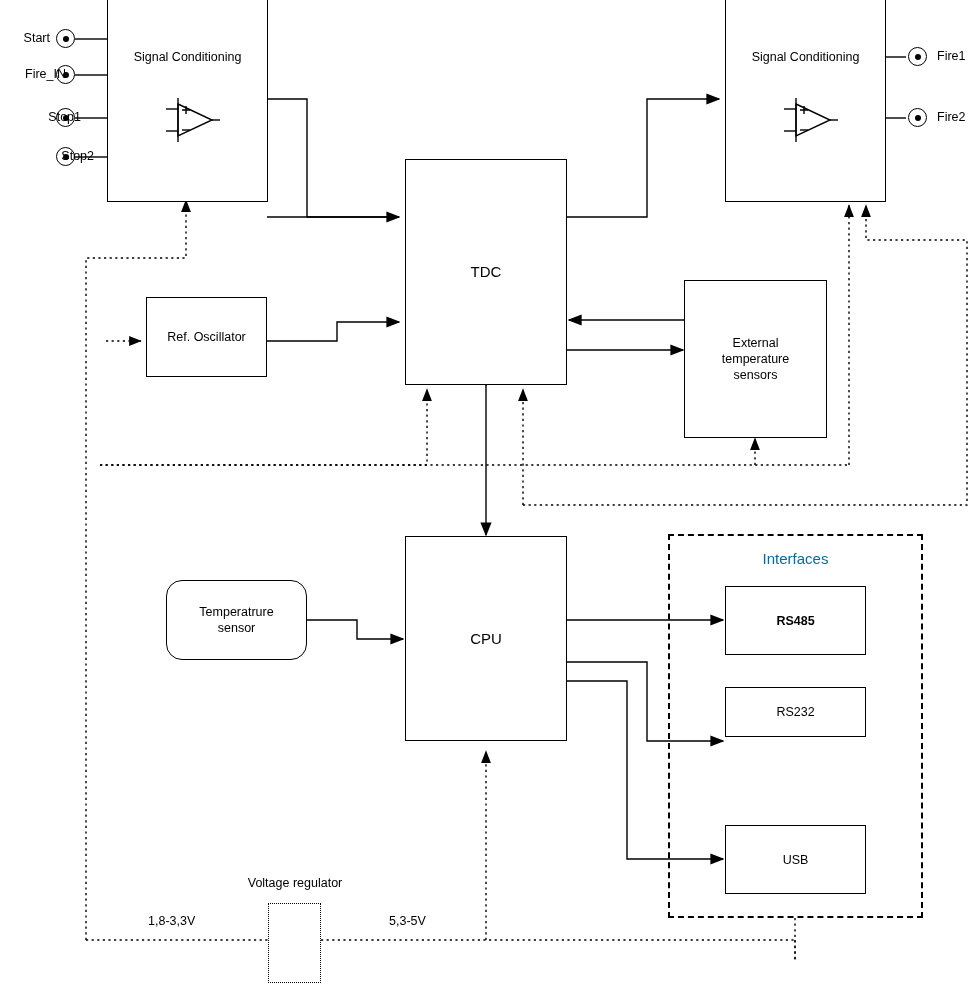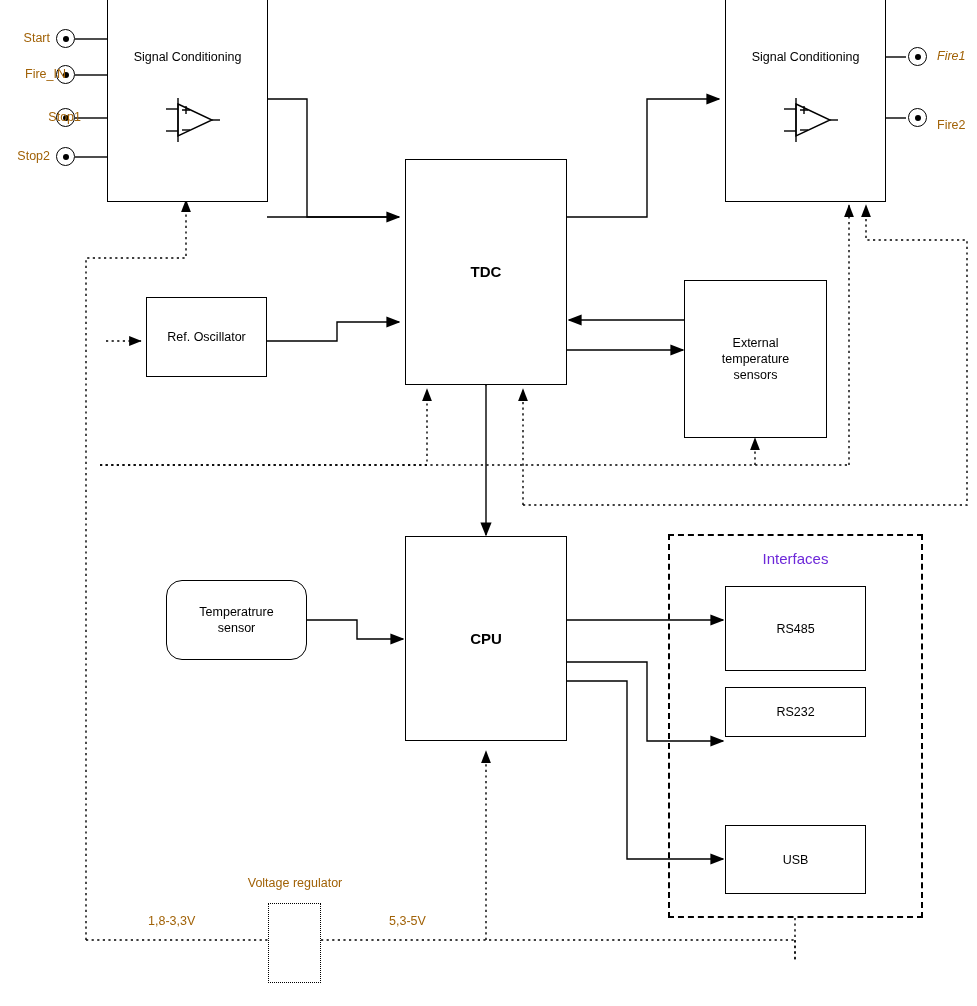--- a/index.html
+++ b/index.html
@@ -32,39 +32,39 @@
     display: flex;
     align-items: center;
     justify-content: center;
     text-align: center;
     font-size: 12.5px;
     color: #000;
     line-height: 1.28;
     padding: 2px 4px;
   }
   .box.bold {
-    font-weight: bold;
+    font-weight: normal;
     font-size: 15px;
   }
   .label {
     position: absolute;
     font-size: 12.5px;
-    color: #a16207;
+    color: #000000;
     white-space: nowrap;
   }
   .label.center {
     text-align: center;
   }
   .label.right {
     text-align: right;
   }
   .title-lbl {
     position: absolute;
     font-size: 15px;
-    color: #6d28d9;
+    color: #0369a1;
     white-space: nowrap;
   }
   .port {
     position: absolute;
     width: 19px;
     height: 19px;
     border: 1.4px solid #000;
     border-radius: 50%;
     background: #ffffff;
     box-sizing: border-box;
@@ -175,26 +175,26 @@
   </svg>
 
   <div class="port" style="left:56px; top:29px;"></div>
   <div class="port" style="left:56px; top:65px;"></div>
   <div class="port" style="left:56px; top:108px;"></div>
   <div class="port" style="left:56px; top:147px;"></div>
 
   <div class="label right" style="left:0px; top:31px; width:50px;">Start</div>
   <div class="label right" style="left:0px; top:67px; width:50px;margin-left:16px;">Fire_IN</div>
   <div class="label right" style="left:0px; top:110px; width:50px;padding-left:31px;">Stop1</div>
-  <div class="label right" style="left:0px; top:149px; width:50px;">Stop2</div>
+  <div class="label right" style="left:0px; top:149px; width:50px;padding-left:44px;">Stop2</div>
 
   <div class="port" style="left:908px; top:47px;"></div>
   <div class="port" style="left:908px; top:108px;"></div>
-  <div class="label" style="left:937px; top:49px;font-style:italic;">Fire1</div>
-  <div class="label" style="left:937px; top:118px;">Fire2</div>
+  <div class="label" style="left:937px; top:49px;">Fire1</div>
+  <div class="label" style="left:937px; top:110px;">Fire2</div>
 
   <div class="box" style="left:107px; top:-2px; width:161px; height:204px; align-items:flex-start; justify-content:center;">
     <span class="sigcond-label" style="left:0; right:0; top:50px; text-align:center;">Signal Conditioning</span>
   </div>
   <svg class="opamp" style="left:160px; top:92px;" width="62" height="56" viewBox="0 0 62 56">
     <g stroke="#000" stroke-width="1.4" fill="none">
       <path d="M18,6 L18,50"></path>
       <path d="M18,12 L52,28 L18,44 z"></path>
       <path d="M6,17 L18,17"></path>
       <path d="M6,39 L18,39"></path>
@@ -228,21 +228,21 @@
   <div class="box" style="left:146px; top:297px; width:121px; height:80px;">Ref. Oscillator</div>
 
   <div class="box bold" style="left:405px; top:536px; width:162px; height:205px;">CPU</div>
 
   <div class="box" style="left:166px; top:580px; width:141px; height:80px; white-space:pre-line;border-radius:16px;">Temperatrure
 sensor</div>
 
   <div class="dashed-group" style="left:668px; top:534px; width:255px; height:384px;"></div>
   <div class="title-lbl center" style="left:668px; top:550px; width:255px; text-align:center;">Interfaces</div>
 
-  <div class="box" style="left:725px; top:586px; width:141px; height:85px;">RS485</div>
+  <div class="box" style="left:725px; top:586px; width:141px; height:69px;font-weight:bold;">RS485</div>
   <div class="box" style="left:725px; top:687px; width:141px; height:50px;">RS232</div>
   <div class="box" style="left:725px; top:825px; width:141px; height:69px;">USB</div>
 
   <div class="label center" style="left:205px; top:876px; width:180px; text-align:center;">Voltage regulator</div>
   <div class="vreg" style="left:268px; top:903px; width:53px; height:80px;"></div>
 
   <div class="label" style="left:148px; top:914px;">1,8-3,3V</div>
   <div class="label" style="left:389px; top:914px;">5,3-5V</div>
 
 </div>

